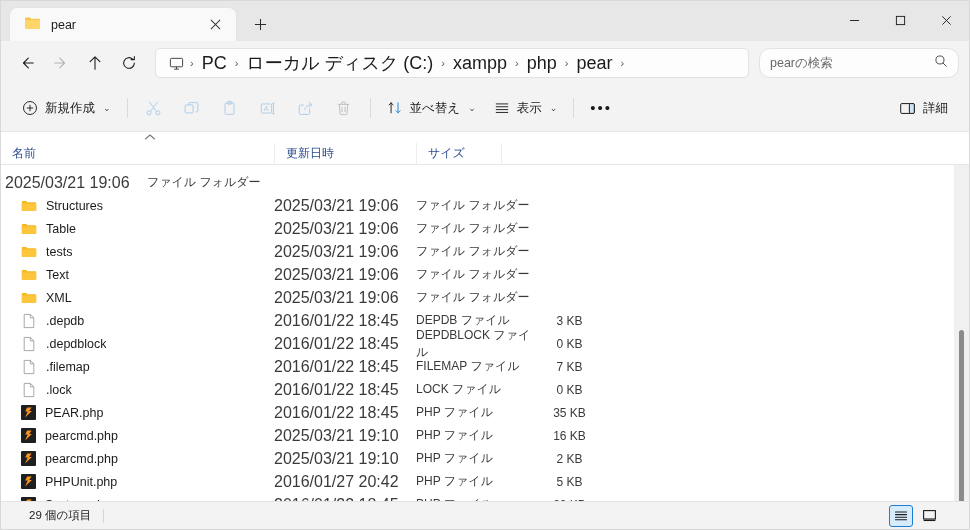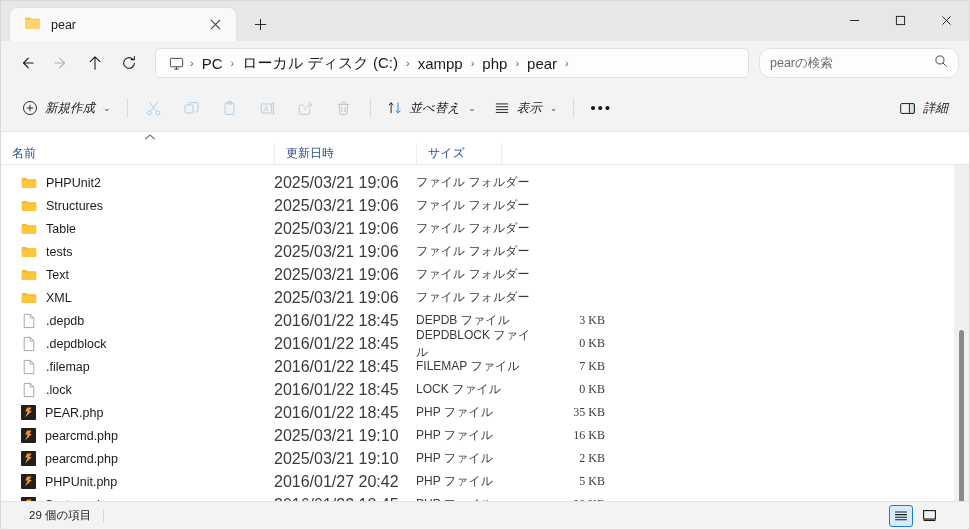--- a/index.html
+++ b/index.html
@@ -69,40 +69,39 @@
   }
   .navbtn.disabled{ color:#b4b4b4; }
 
   .crumbbox{
     flex:1; height:30px; margin-left:8px; margin-right:8px;
     background:#fdfdfd; border:1px solid #e2e2e2; border-radius:5px;
     display:flex; align-items:center; padding:0 8px;
     overflow:hidden;
   }
   .crumb{
-    font-size:15px; color:#1b1b1b; padding:3px 7px; border-radius:4px;
+    font-size:18px; color:#1b1b1b; padding:3px 7px; border-radius:4px;
     white-space:nowrap;
   }
   .crumb-sep{ color:#5a5a5a; font-size:11px; padding:0 1px; user-select:none; }
   .crumb.icononly{ display:flex; align-items:center; padding:3px 5px; }
 
   .searchbox{
     width:200px; height:30px;
     background:#fdfdfd; border:1px solid #e2e2e2; border-radius:11px;
     display:flex; align-items:center; padding:0 10px;
   }
   .searchbox .ph{ flex:1; font-size:12.5px; color:#6a6a6a; }
 
   
   .cmdbar{
     height:46px; flex:0 0 46px;
     background:#f3f3f3;
     display:flex; align-items:center;
     padding:0 12px;
-    font-style:italic;
   }
   .cmd{
     height:32px; border-radius:5px; padding:0 9px;
     display:flex; align-items:center; gap:7px;
     font-size:12.5px; color:#1b1b1b;
   }
   .cmd.icon{ width:38px; justify-content:center; padding:0; }
   .cmd.dim svg{ opacity:.32; }
   .chev{ font-size:9px; color:#4a4a4a; margin-left:1px; }
   .vsep{ width:1px; height:20px; background:#dadada; margin:0 7px; }
@@ -149,21 +148,21 @@
   }
   .rowlist{ position:absolute; left:0; top:-17px; width:100%; }
   .row{
     height:23px; display:flex; align-items:center;
     font-size:12.5px; color:#1b1b1b;
     padding-left:4px;
   }
   .cell-name{ width:269px; display:flex; align-items:center; gap:9px; padding-left:16px; }
   .cell-date{ width:142px; color:#3a3a3a; font-size:16px; }
   .cell-type{ width:118px; color:#3a3a3a; font-size:12px; }
-  .cell-size{ width:85px; color:#3a3a3a; font-size:12px; text-align:right; padding-right:14px;font-family:Liberation Serif, serif; }
+  .cell-size{ width:85px; color:#3a3a3a; font-size:12px; text-align:center; padding-right:14px; }
   .nm{ white-space:nowrap; overflow:hidden; text-overflow:ellipsis; }
 
   .ico{ width:16px; height:16px; flex:0 0 16px; display:block; }
   .php-ico{
     width:15px; height:15px; flex:0 0 15px;
     background:#1f1f1f; border-radius:1px;
     display:flex; align-items:center; justify-content:center;
   }
 
   
@@ -406,27 +405,20 @@
                 <path d="M0.8 3.9a.9.9 0 01.9-.9h3.6l1.2 1.3h7.8a.9.9 0 01.9.9v6.9a.9.9 0 01-.9.9H1.7a.9.9 0 01-.9-.9z" fill="#f5b921"></path>
                 <path d="M0.8 5.4h14.4v6.7a.9.9 0 01-.9.9H1.7a.9.9 0 01-.9-.9z" fill="#fdc63c"></path>
               </svg>
               <span class="nm">PHPUnit</span>
             </div>
             <div class="cell-date">2025/03/21 19:06</div>
             <div class="cell-type">ファイル フォルダー</div>
             <div class="cell-size"></div>
           </div>
           <div class="row">
-            <div class="cell-name">
-              <svg class="ico" viewBox="0 0 16 16">
-                <path d="M0.8 3.9a.9.9 0 01.9-.9h3.6l1.2 1.3h7.8a.9.9 0 01.9.9v6.9a.9.9 0 01-.9.9H1.7a.9.9 0 01-.9-.9z" fill="#f5b921"></path>
-                <path d="M0.8 5.4h14.4v6.7a.9.9 0 01-.9.9H1.7a.9.9 0 01-.9-.9z" fill="#fdc63c"></path>
-              </svg>
-              <span class="nm">PHPUnit2</span>
-            </div>
             <div class="cell-date">2025/03/21 19:06</div>
             <div class="cell-type">ファイル フォルダー</div>
             <div class="cell-size"></div>
           </div>
           <div class="row">
             <div class="cell-name">
               <svg class="ico" viewBox="0 0 16 16">
                 <path d="M0.8 3.9a.9.9 0 01.9-.9h3.6l1.2 1.3h7.8a.9.9 0 01.9.9v6.9a.9.9 0 01-.9.9H1.7a.9.9 0 01-.9-.9z" fill="#f5b921"></path>
                 <path d="M0.8 5.4h14.4v6.7a.9.9 0 01-.9.9H1.7a.9.9 0 01-.9-.9z" fill="#fdc63c"></path>
               </svg>

